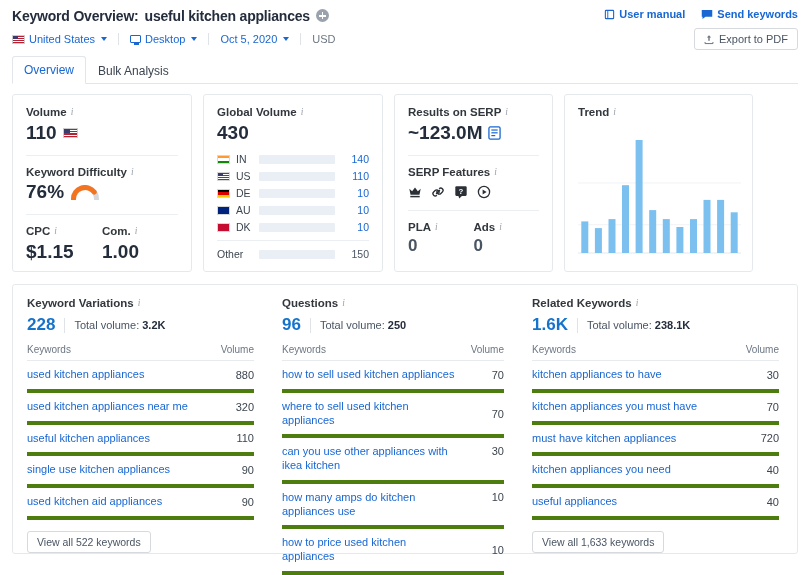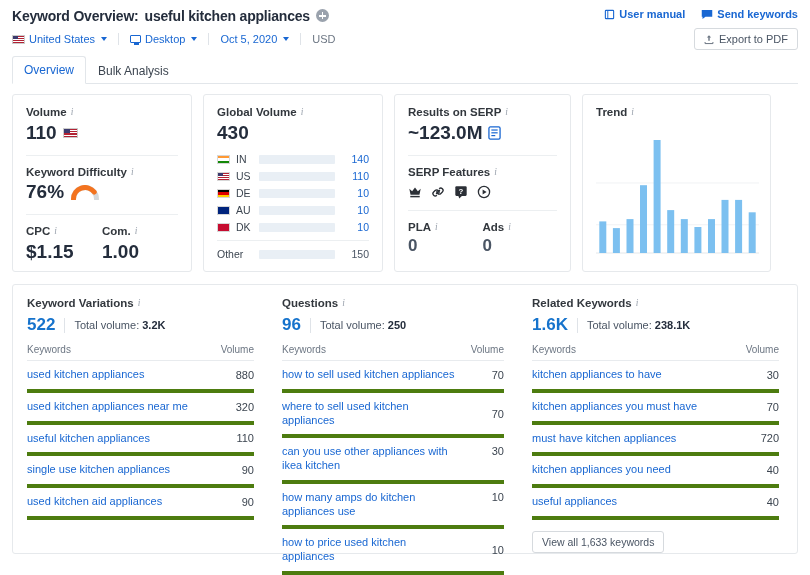--- a/index.html
+++ b/index.html
@@ -97,21 +97,21 @@
   }
 
   
   .row1 { display: flex; gap: 11px; padding: 10px 12px 0 12px; }
   .card {
     background: #fff; border: 1px solid #e6e9ec; border-radius: 3px;
     padding: 11px 13px;
   }
   .c1 { width: 180px; }
   .c2 { width: 180px; }
-  .c3 { width: 177px; }
+  .c3 { width: 159px; }
   .c4 { width: 189px; }
   .row1 .card { height: 178px; }
 
   .lbl {
     font-size: 11.5px; font-weight: bold; color: #32373d;
     display: flex; align-items: center; gap: 4px;
   }
   .info {
     font-size: 9.5px; font-style: italic; color: #9aa2ad; font-weight: normal;
     font-family: "Liberation Serif", serif; cursor: pointer;
@@ -453,21 +453,21 @@
   </div>
 
   <div class="row2">
 
     <div class="panel p1">
       <div class="panel-hdr">
         <span>Keyword Variations</span>
         <span class="info">i</span>
       </div>
       <div class="panel-sub">
-        <span class="panel-count">522</span>
+        <span class="panel-count">228</span>
         <span class="panel-vline"></span>
         <span class="panel-total">
           <span>Total volume:</span>
           <b>3.2K</b>
         </span>
       </div>
       <table class="kt">
         <thead>
           <tr>
             <th>Keywords</th>
@@ -490,20 +490,21 @@
           <tr>
             <td class="kw">single use kitchen appliances</td>
             <td class="num">90</td>
           </tr>
           <tr>
             <td class="kw">used kitchen aid appliances</td>
             <td class="num">90</td>
           </tr>
         </tbody>
       </table>
+      <div class="viewall">View all 522 keywords</div>
     </div>
 
     <div class="panel p2">
       <div class="panel-hdr">
         <span>Questions</span>
         <span class="info">i</span>
       </div>
       <div class="panel-sub">
         <span class="panel-count">96</span>
         <span class="panel-vline"></span>

